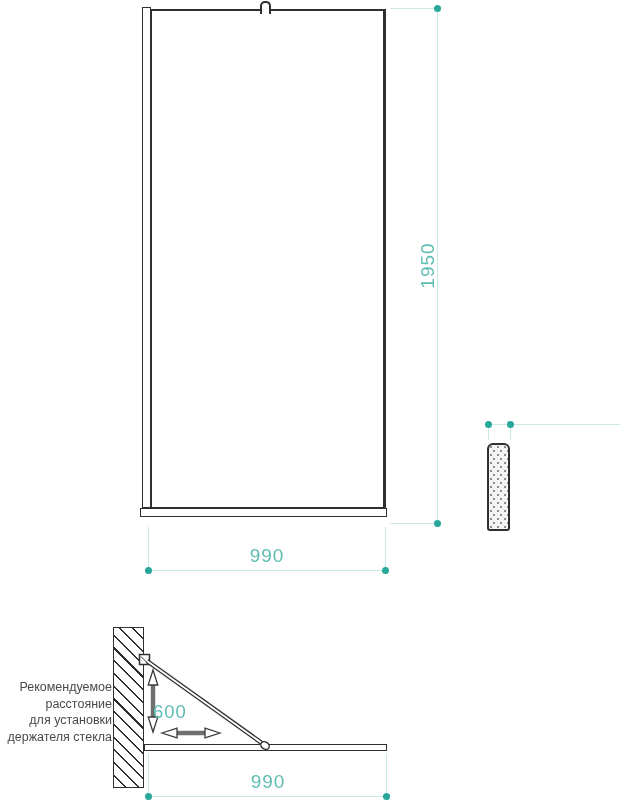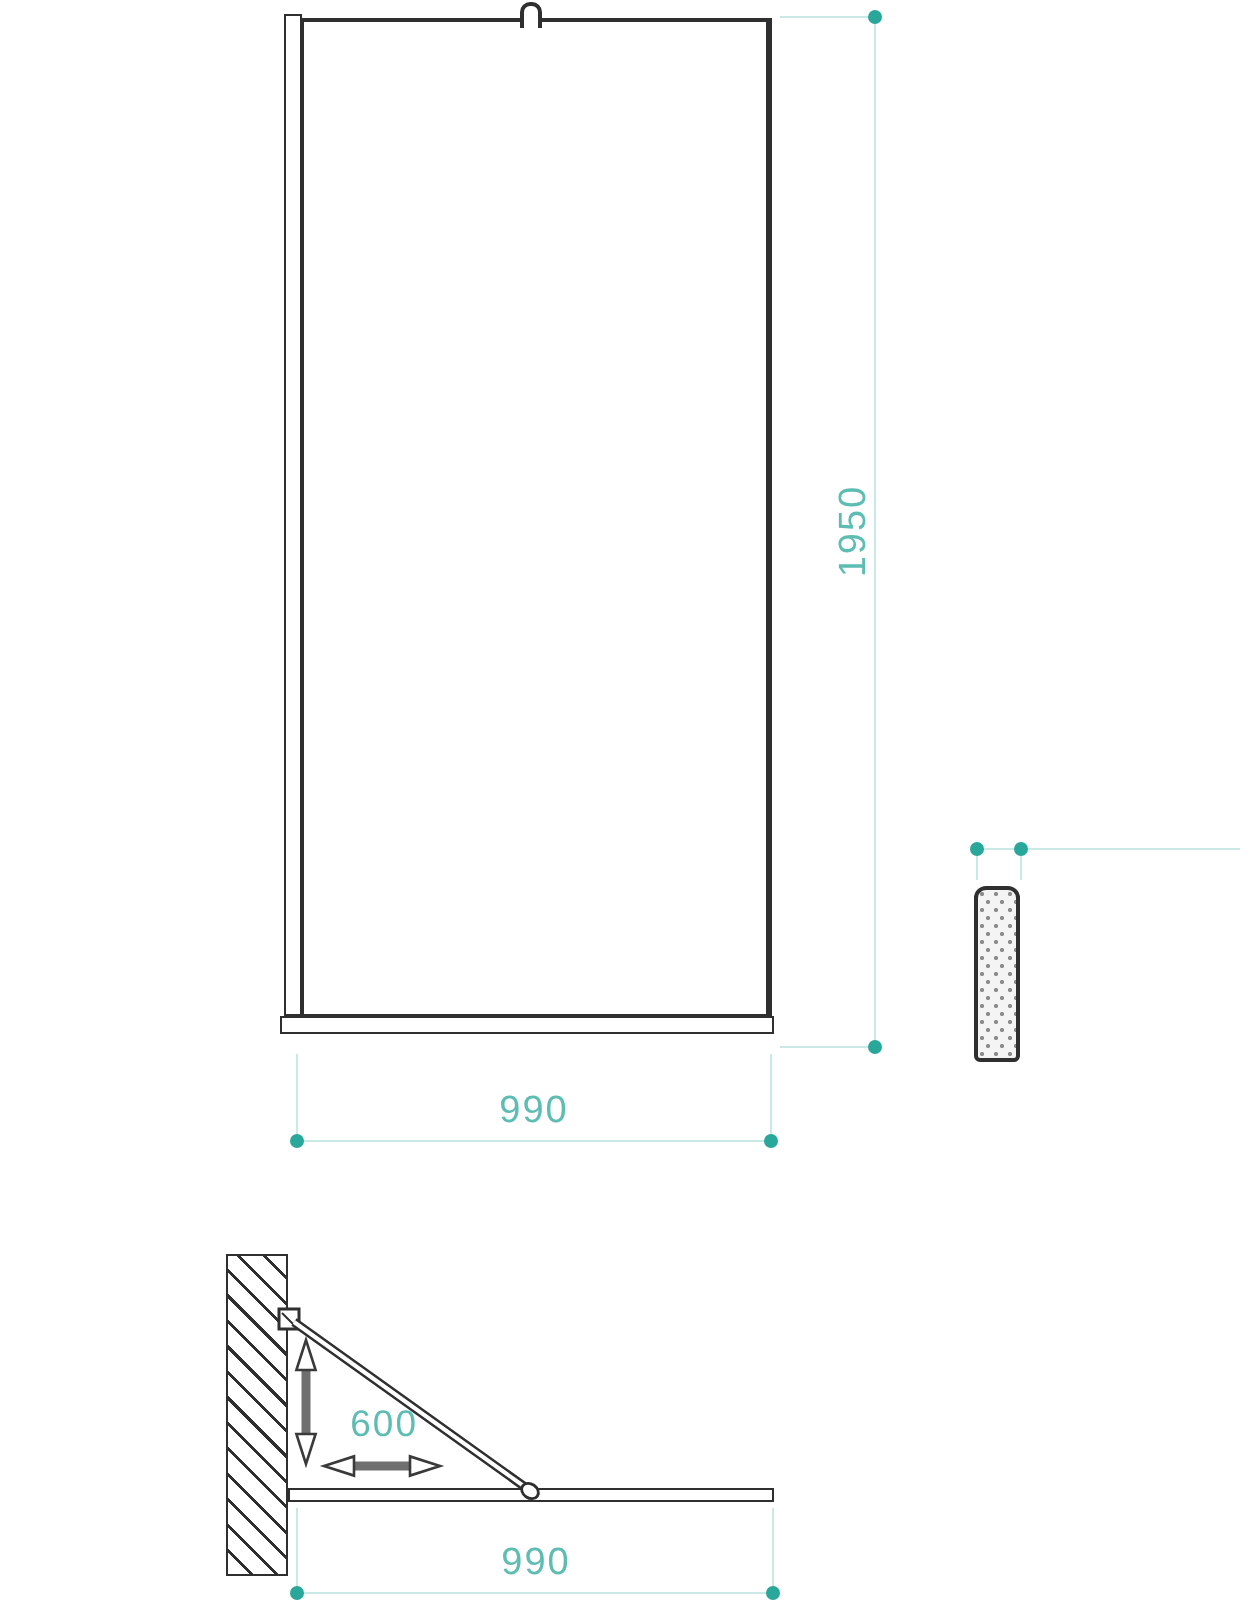--- a/index.html
+++ b/index.html
@@ -56,20 +56,26 @@
   <div class="dot" style="left:382px;top:567px;"></div>
   <div class="dimtext" style="left:236px;top:546px;width:62px;text-align:center;">990</div>
 
   <div class="draw stipple" style="left:487px;top:443px;width:23px;height:88px;border-width:2px;border-radius:6px 6px 3px 3px;"></div>
   <div class="dline" style="left:488px;top:424px;width:132px;height:1px;"></div>
   <div class="dline" style="left:488px;top:427px;width:1px;height:13px;"></div>
   <div class="dline" style="left:510px;top:427px;width:1px;height:13px;"></div>
   <div class="dot" style="left:485px;top:421px;"></div>
   <div class="dot" style="left:507px;top:421px;"></div>
 
+  <div class="note" style="top:679px;">
+    <div>Рекомендуемое</div>
+    <div>расстояние</div>
+    <div>для установки</div>
+    <div>держателя стекла</div>
+  </div>
 
   <div class="draw hatch" style="left:113px;top:627px;width:31px;height:161px;background-color:#fff;"></div>
   <div class="draw" style="left:144px;top:744px;width:243px;height:7px;"></div>
 
   <svg class="svg-overlay" width="624" height="800" viewBox="0 0 624 800">
 
     <rect x="139.5" y="654.5" width="10" height="10" fill="#fff" stroke="#2f2f2f" stroke-width="1.5"></rect>
     <line x1="141" y1="656.5" x2="148" y2="663.5" stroke="#2f2f2f" stroke-width="1"></line>
 
     <line x1="147" y1="661" x2="266" y2="746" stroke="#2f2f2f" stroke-width="4.5"></line>
@@ -83,21 +89,21 @@
       <polygon points="153,732 148.2,717 157.8,717" fill="#fff" stroke="#3a3a3a" stroke-width="1.3"></polygon>
     </g>
 
     <g>
       <line x1="176" y1="733" x2="206" y2="733" stroke="#6f6f6f" stroke-width="4.5"></line>
       <polygon points="162,733 177,728.2 177,737.8" fill="#fff" stroke="#3a3a3a" stroke-width="1.3"></polygon>
       <polygon points="220,733 205,728.2 205,737.8" fill="#fff" stroke="#3a3a3a" stroke-width="1.3"></polygon>
     </g>
   </svg>
 
-  <div class="dimtext" style="left:153px;top:703px;width:56px;text-align:right;font-size:18.5px;">600</div>
+  <div class="dimtext" style="left:153px;top:703px;width:56px;text-align:left;font-size:18.5px;">600</div>
 
   <div class="dline" style="left:148px;top:754px;width:1px;height:42px;"></div>
   <div class="dline" style="left:386px;top:754px;width:1px;height:42px;"></div>
   <div class="dline" style="left:148px;top:796px;width:239px;height:1px;"></div>
   <div class="dot" style="left:145px;top:793px;"></div>
   <div class="dot" style="left:383px;top:793px;"></div>
   <div class="dimtext" style="left:237px;top:772px;width:62px;text-align:center;">990</div>
 
 </div>
 

